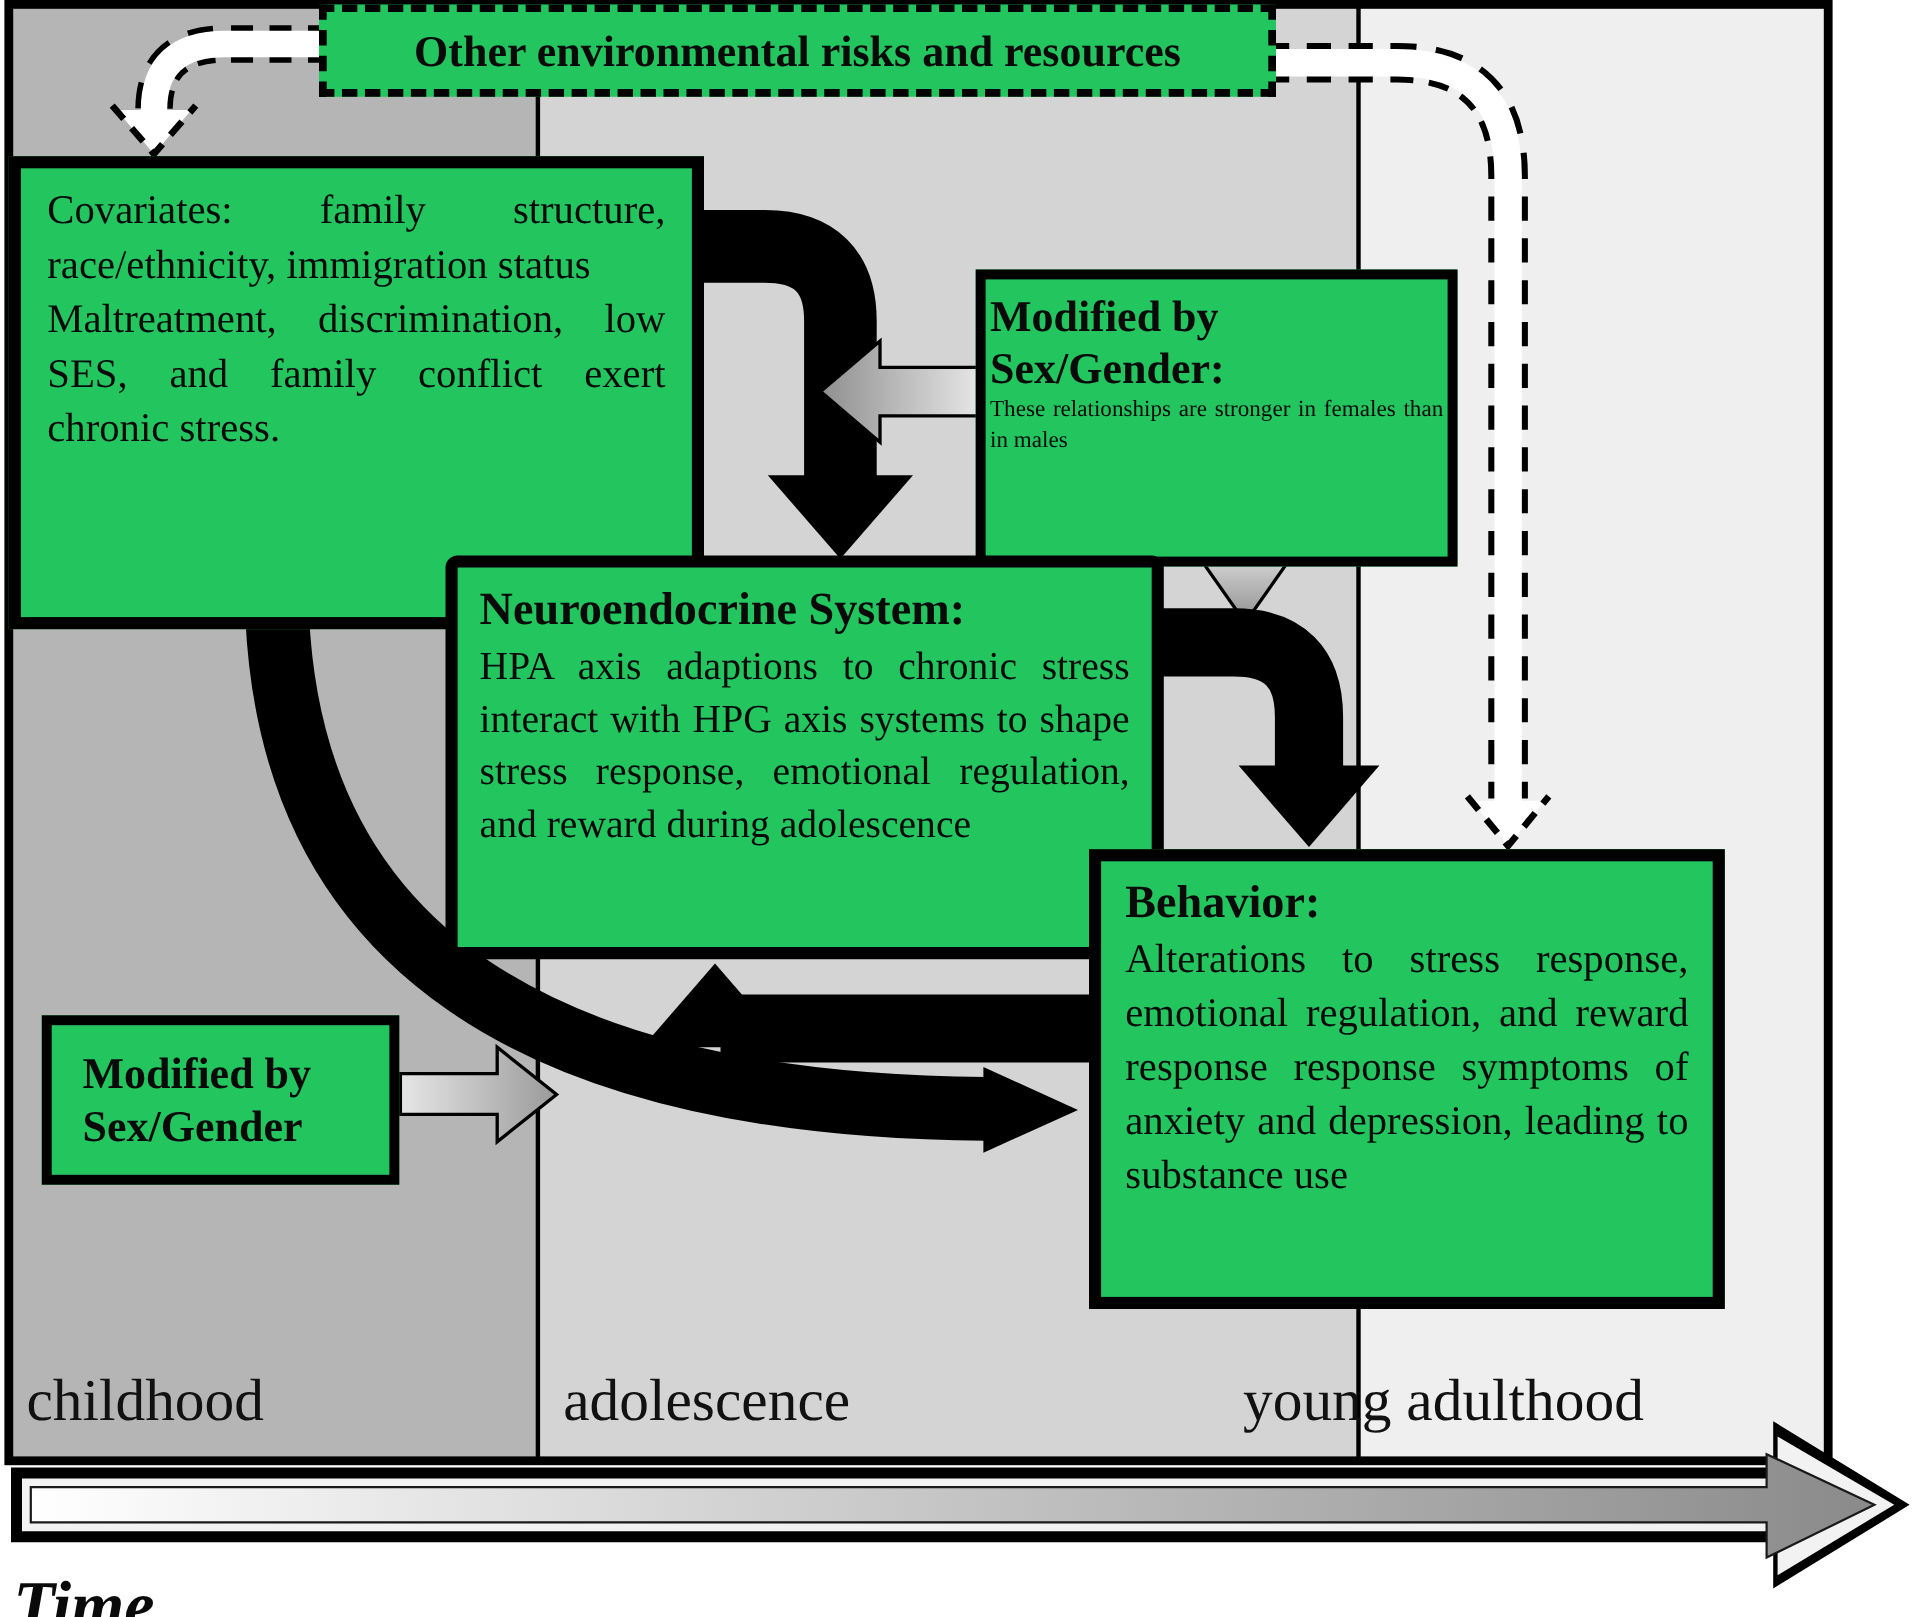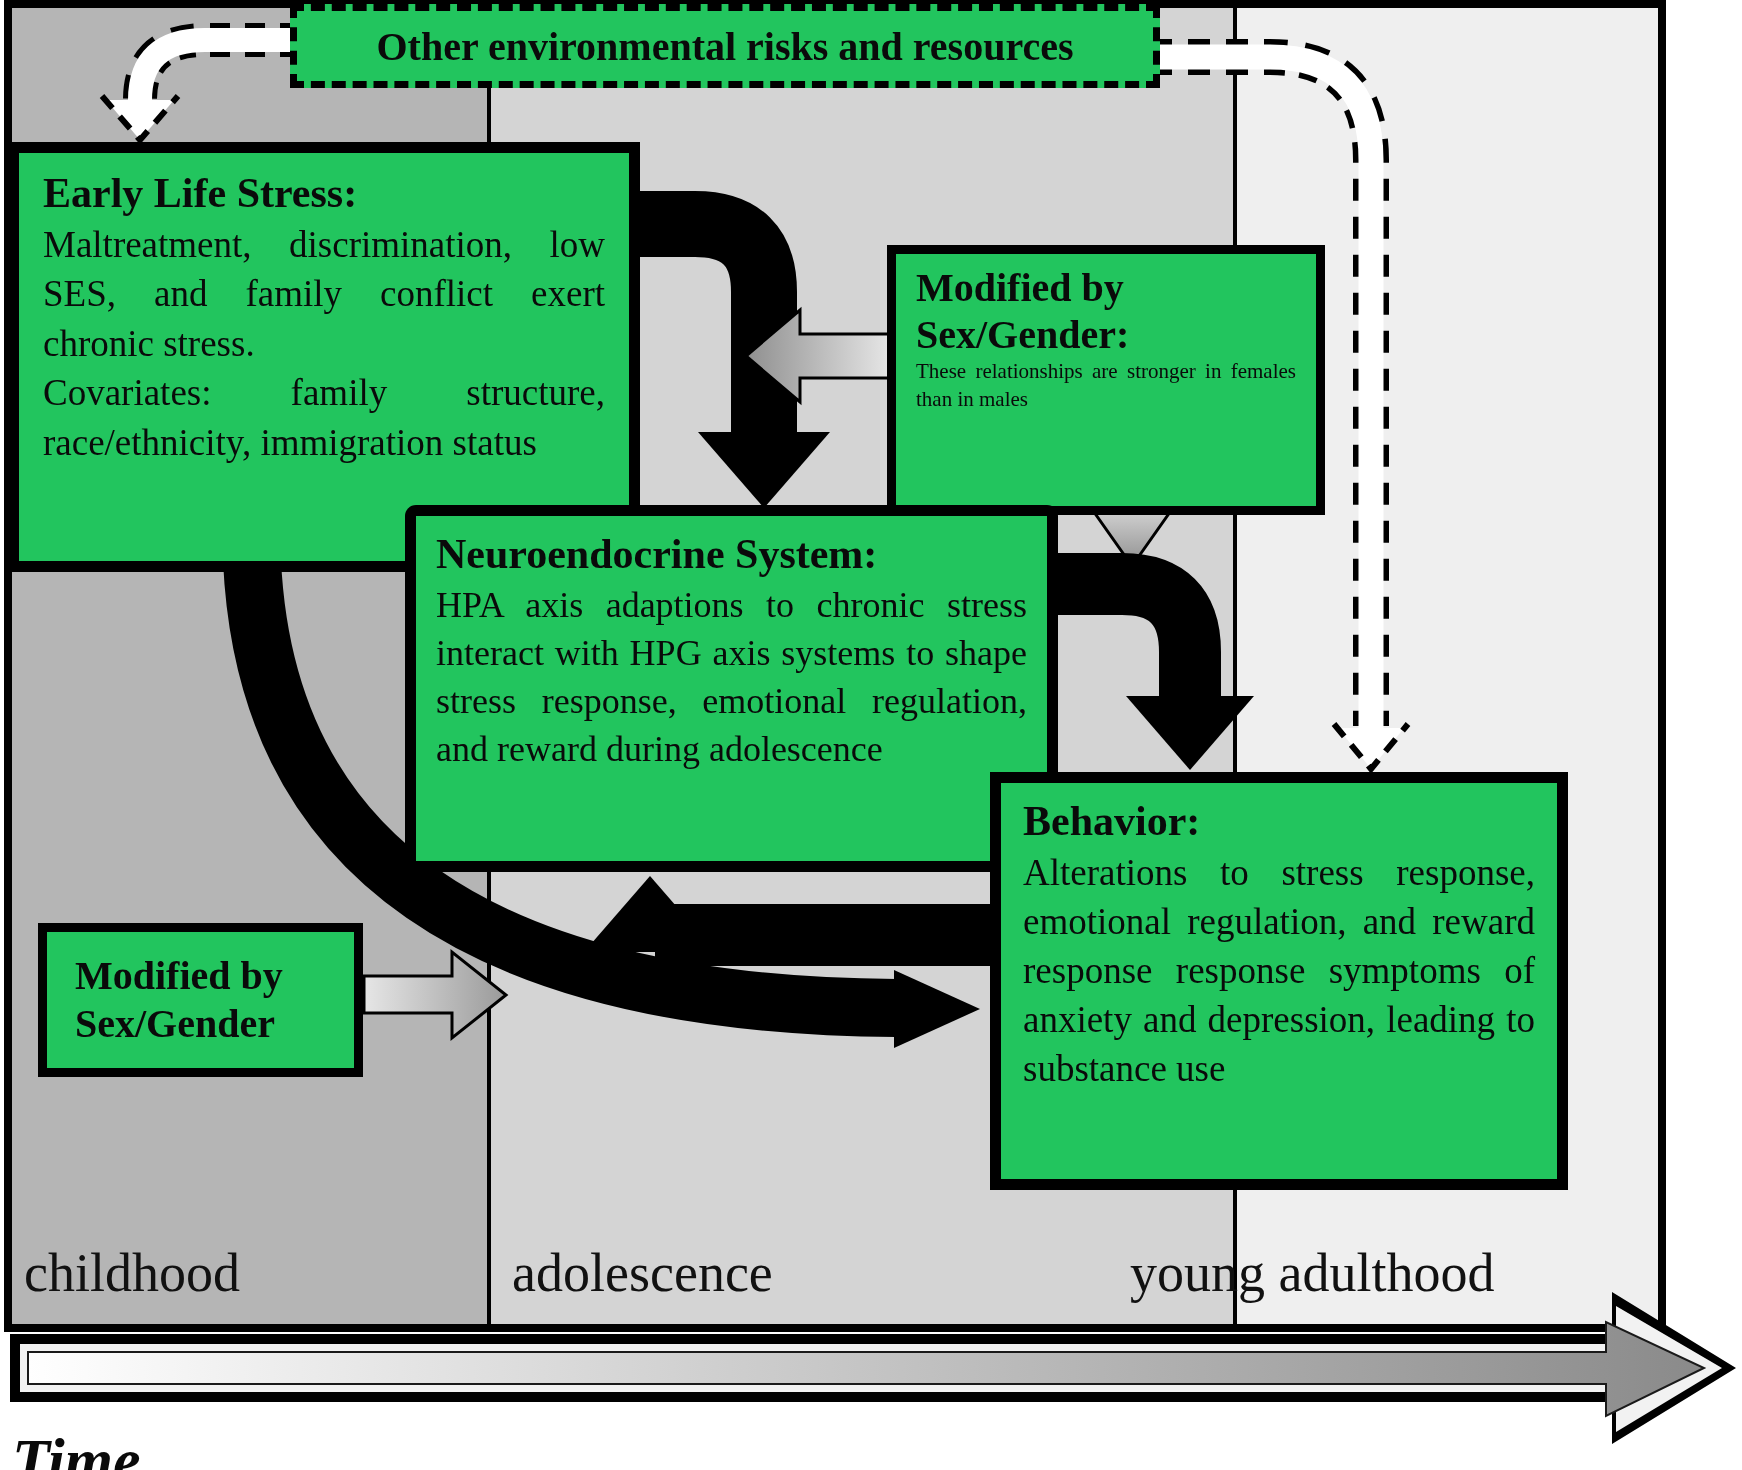--- a/index.html
+++ b/index.html
@@ -21,21 +21,21 @@
   .box .body{text-align:justify;}
   #dashed-box{
     left:290px;top:4px;width:870px;height:84px;
     border:7px dashed #000000;
     display:flex;align-items:center;justify-content:center;
     font-weight:bold;font-size:40px;
   }
   #els-box{left:8px;top:142px;width:632px;height:430px;padding:14px 24px;}
   #els-box .title{font-size:42px;line-height:1.25;}
   #els-box .body{font-size:37px;line-height:1.34;}
-  #mod-top-box{left:887px;top:245px;width:438px;height:270px;border-width:9px;padding:10px 20px;}
+  #mod-top-box{left:887px;top:245px;width:438px;height:270px;border-width:9px;padding:10px 4px;}
   #mod-top-box .title{font-size:40px;line-height:1.18;}
   #mod-top-box .body{font-size:21px;line-height:1.3;}
   #neuro-box{left:405px;top:505px;width:653px;height:367px;padding:12px 20px;border-radius:11px;}
   #neuro-box .title{font-size:42px;line-height:1.25;}
   #neuro-box .body{font-size:36px;line-height:1.34;}
   #behavior-box{left:990px;top:772px;width:578px;height:418px;padding:12px 22px;}
   #behavior-box .title{font-size:42px;line-height:1.25;}
   #behavior-box .body{font-size:37px;line-height:1.33;}
   #mod-small-box{
     left:38px;top:923px;width:325px;height:154px;border-width:9px;
@@ -140,23 +140,22 @@
       <polygon points="20,1344 1616,1344 1616,1306 1722,1368 1616,1432 1616,1392 20,1392" fill="#f2f2f2"></polygon>
       <polygon points="28,1352 1606,1352 1606,1322 1704,1368 1606,1416 1606,1384 28,1384" fill="url(#gradTime)" stroke="#1a1a1a" stroke-width="2"></polygon>
     </g>
   </svg>
 
   <div class="box" id="dashed-box">
     <span>Other environmental risks and resources</span>
   </div>
 
   <div class="box" id="els-box">
-    <div class="title">Early Life Stress:</div>
+    <div class="body">Covariates: family structure, race/ethnicity, immigration status</div>
     <div class="body">Maltreatment, discrimination, low SES, and family conflict exert chronic stress.</div>
-    <div class="body">Covariates: family structure, race/ethnicity, immigration status</div>
   </div>
 
   <div class="box" id="mod-top-box">
     <div class="title">Modified by Sex/Gender:</div>
     <div class="body">These relationships are stronger in females than in males</div>
   </div>
 
   <div class="box" id="neuro-box">
     <div class="title">Neuroendocrine System:</div>
     <div class="body">HPA axis adaptions to chronic stress interact with HPG axis systems to shape stress response, emotional regulation, and reward during adolescence</div>

